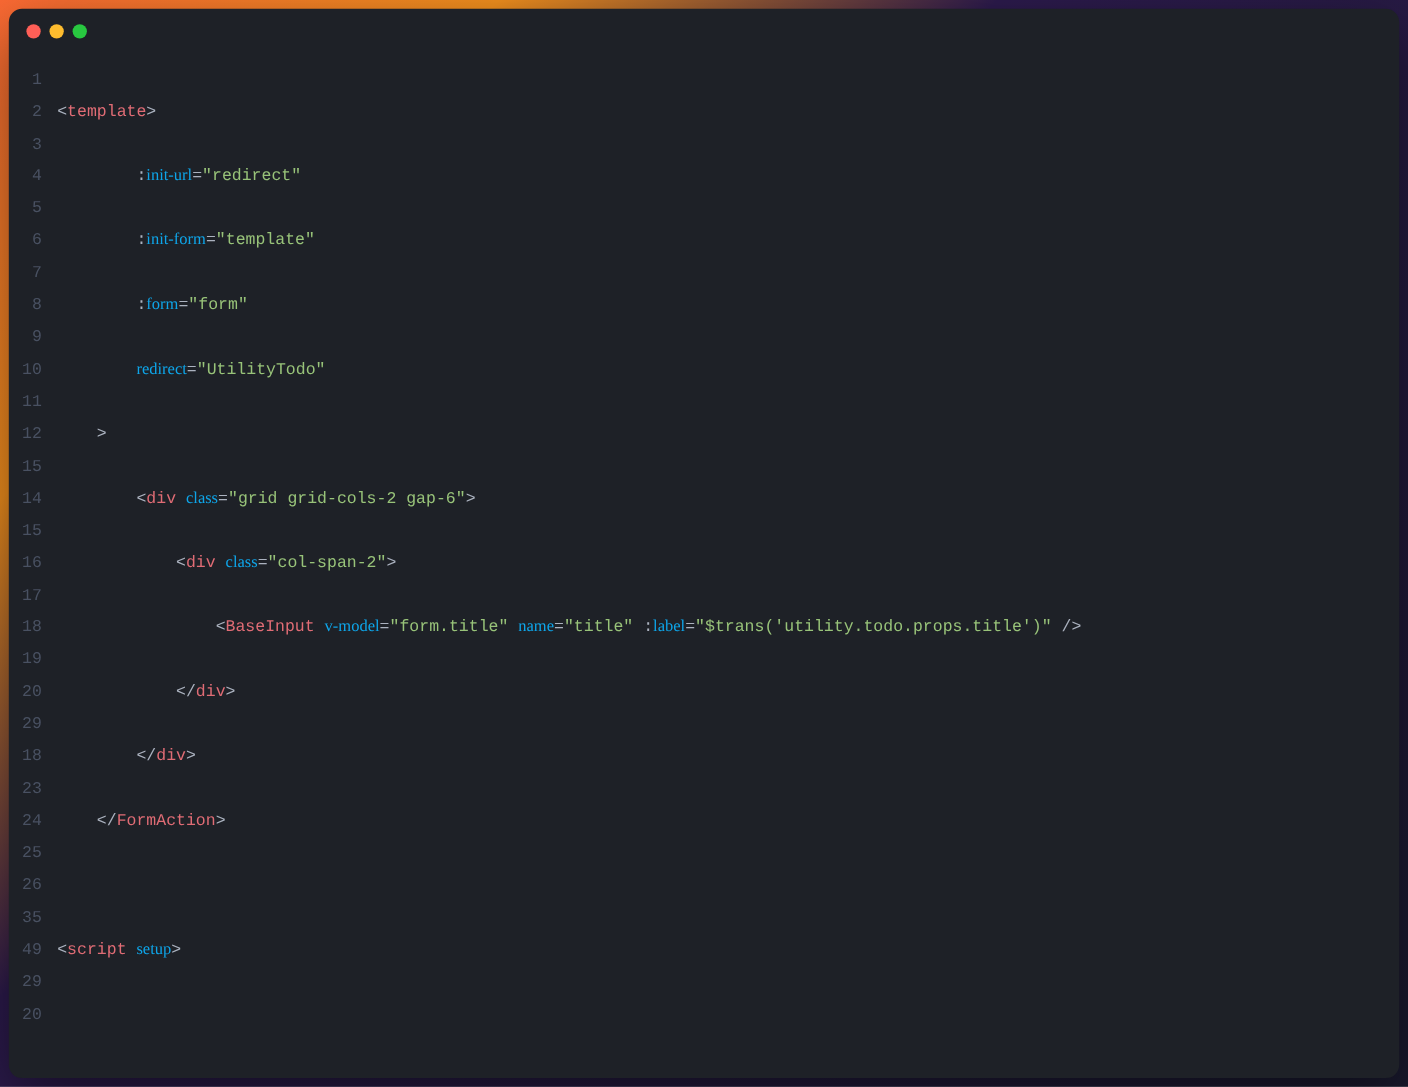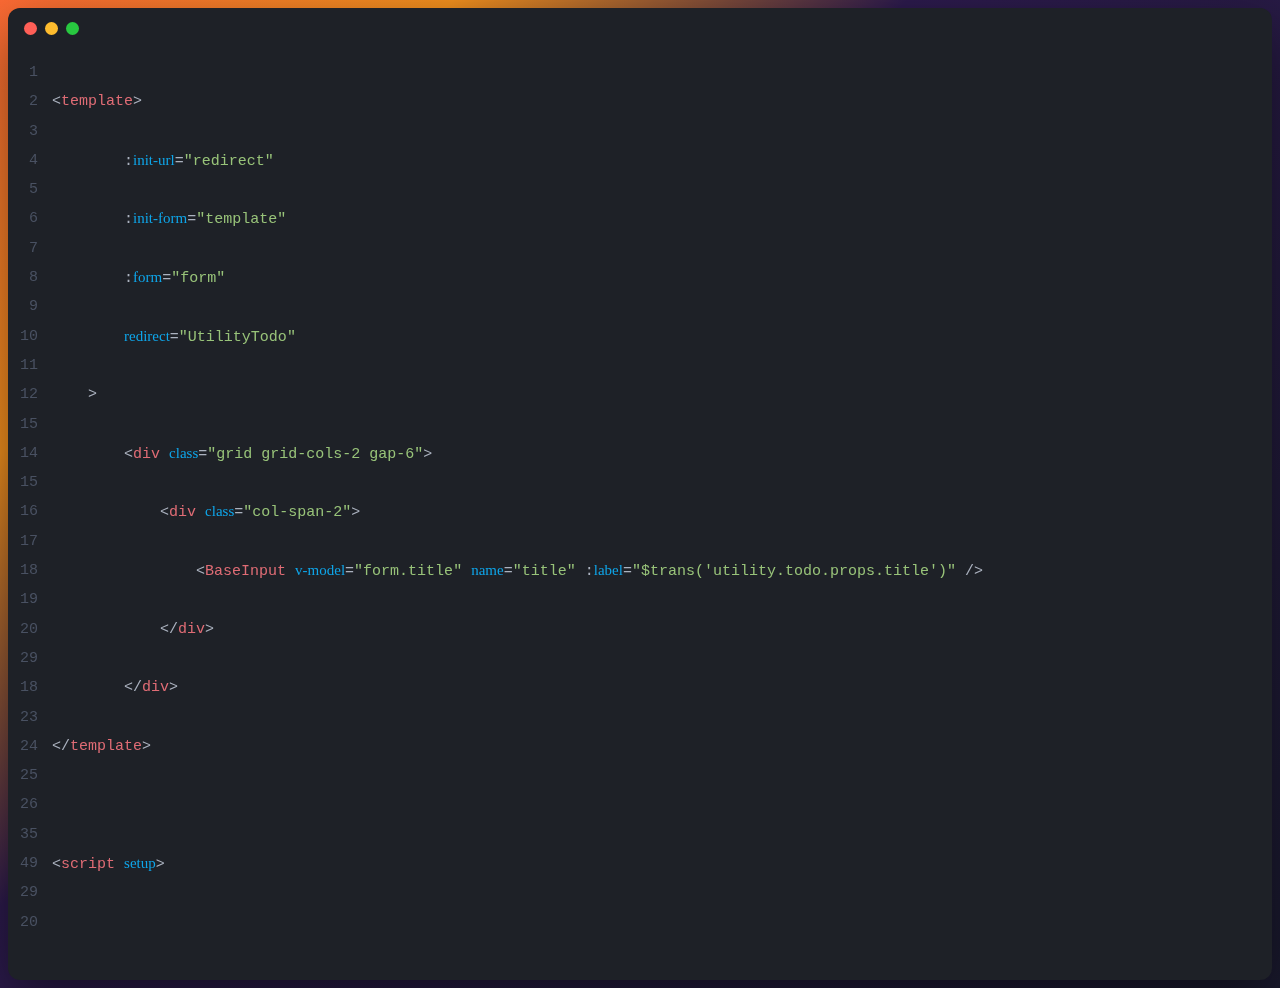--- a/index.html
+++ b/index.html
@@ -114,21 +114,21 @@
 <div class="line"><span>        </span><span class="punct">:</span><span class="attr">init-url</span><span class="punct">=</span><span class="str">"</span><span class="str">redirect</span><span class="str">"</span></div>
 <div class="line"><span>        </span><span class="punct">:</span><span class="attr">init-form</span><span class="punct">=</span><span class="str">"</span><span class="str">template</span><span class="str">"</span></div>
 <div class="line"><span>        </span><span class="punct">:</span><span class="attr">form</span><span class="punct">=</span><span class="str">"</span><span class="str">form</span><span class="str">"</span></div>
 <div class="line"><span>        </span><span class="attr">redirect</span><span class="punct">=</span><span class="str">"</span><span class="str">UtilityTodo</span><span class="str">"</span></div>
 <div class="line"><span>    </span><span class="punct">&gt;</span></div>
 <div class="line"><span>        </span><span class="punct">&lt;</span><span class="tag">div</span><span> </span><span class="attr">class</span><span class="punct">=</span><span class="str">"</span><span class="str">grid grid-cols-2 gap-6</span><span class="str">"</span><span class="punct">&gt;</span></div>
 <div class="line"><span>            </span><span class="punct">&lt;</span><span class="tag">div</span><span> </span><span class="attr">class</span><span class="punct">=</span><span class="str">"</span><span class="str">col-span-2</span><span class="str">"</span><span class="punct">&gt;</span></div>
 <div class="line"><span>                </span><span class="punct">&lt;</span><span class="tag">BaseInput</span><span> </span><span class="attr">v-model</span><span class="punct">=</span><span class="str">"</span><span class="str">form.title</span><span class="str">"</span><span> </span><span class="attr">name</span><span class="punct">=</span><span class="str">"</span><span class="str">title</span><span class="str">"</span><span> </span><span class="punct">:</span><span class="attr">label</span><span class="punct">=</span><span class="str">"</span><span class="str">$trans('utility.todo.props.title')</span><span class="str">"</span><span> </span><span class="punct">/&gt;</span></div>
 <div class="line"><span>            </span><span class="punct">&lt;/</span><span class="tag">div</span><span class="punct">&gt;</span></div>
 <div class="line"><span>        </span><span class="punct">&lt;/</span><span class="tag">div</span><span class="punct">&gt;</span></div>
-<div class="line"><span class="punct">&lt;/</span><span class="tag">template</span><span class="punct">&gt;</span></div>
+<div class="line"><span>    </span><span class="punct">&lt;/</span><span class="tag">FormAction</span><span class="punct">&gt;</span></div>
 <div class="line"></div>
 <div class="line"><span class="punct">&lt;</span><span class="tag">script</span><span> </span><span class="attr">setup</span><span class="punct">&gt;</span></div>
 
 
 
 
 
 
 
 

